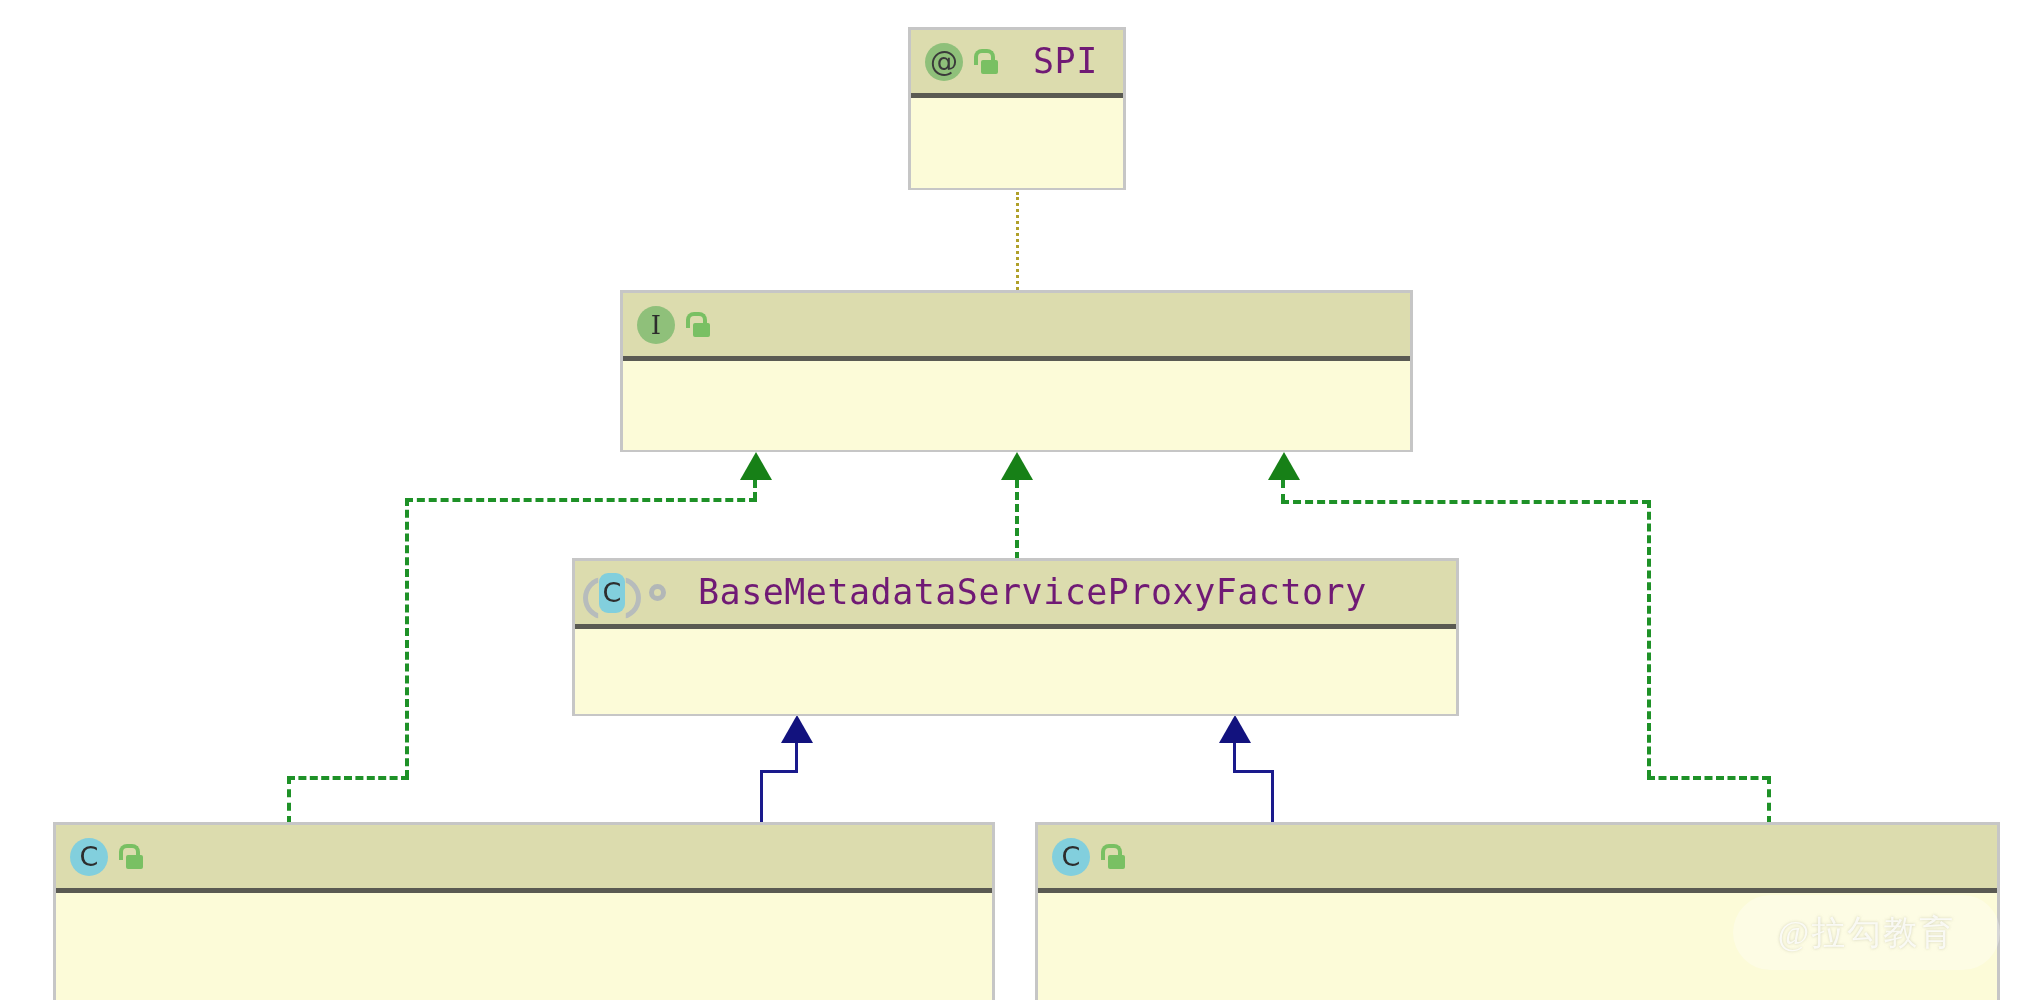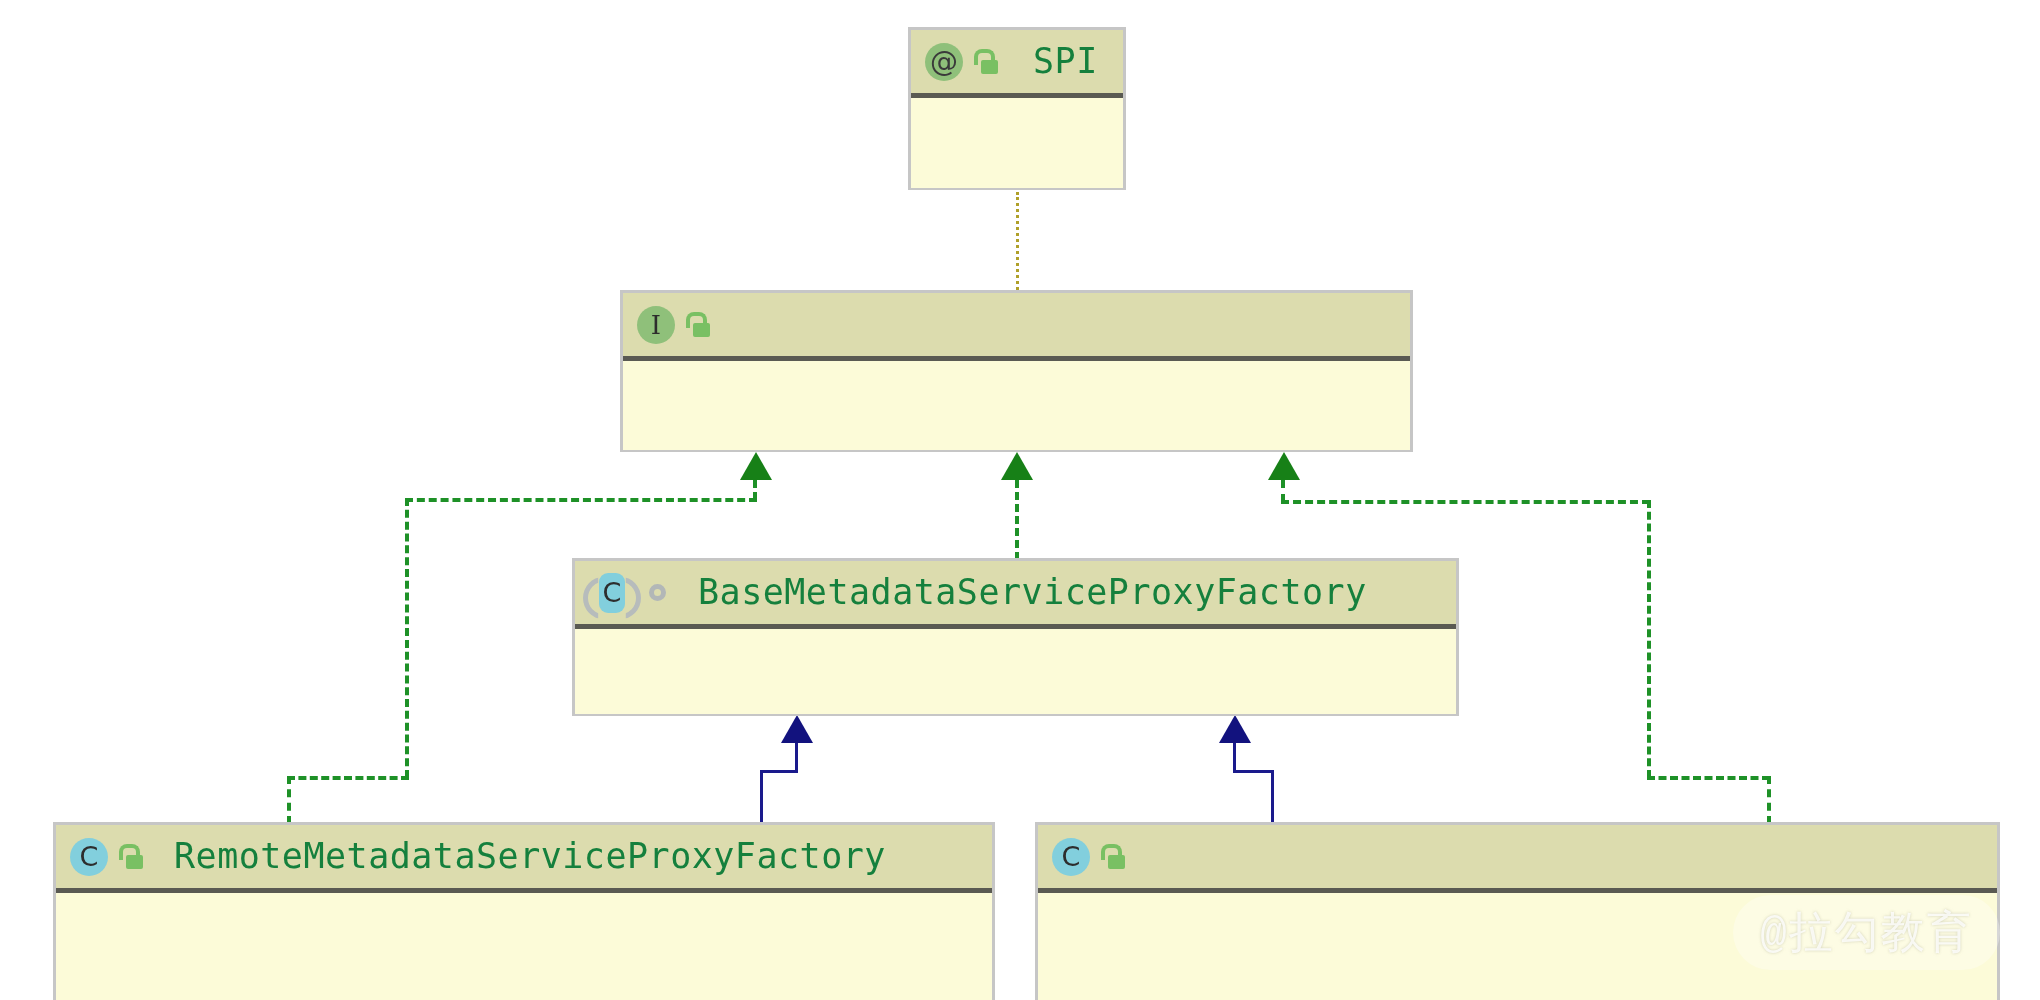--- a/index.html
+++ b/index.html
@@ -32,21 +32,21 @@
     height: 68px;
     padding: 0 14px;
     white-space: nowrap;
     overflow: hidden;
   }
   .uml-body {
     background: #fcfbd8;
   }
   .uml-title {
     font-size: 35px;
-    color: #15803d;
+    color: #701a75;
     letter-spacing: 0.5px;
     line-height: 1;
   }
 
   
   .icon-slot {
     flex: 0 0 auto;
     display: flex;
     align-items: center;
     justify-content: center;
@@ -163,22 +163,22 @@
 
   
   #watermark {
     position: absolute;
     display: flex;
     align-items: center;
     justify-content: center;
     border-radius: 40px;
     background: rgba(255,255,255,0.30);
     color: rgba(255,255,255,0.80);
-    font-family: Liberation Mono, monospace;
-    font-size: 44px;
+    font-family: Liberation Serif, serif;
+    font-size: 34px;
     letter-spacing: 2px;
     text-shadow: 0 0 3px rgba(180,180,150,0.6);
     pointer-events: none;
   }
 </style>
 </head>
 <body>
 
 <div id="canvas">
 
@@ -259,21 +259,20 @@
   <div class="uml-box" style="left:53px; top:822px; width:942px; height:190px;">
     <div class="uml-header">
       <span class="icon-slot">
         <span class="ico-class">C</span>
       </span>
       <span class="ico-lock">
         <span class="shackle"></span>
           <span class="body"></span>
       </span>
       <span class="title-gap" style="width:30px;"></span>
-      <span class="uml-title">RemoteMetadataServiceProxyFactory</span>
     </div>
     <div class="uml-body" style="height:117px;"></div>
   </div>
 
   <div class="uml-box" style="left:1035px; top:822px; width:965px; height:190px;">
     <div class="uml-header">
       <span class="icon-slot">
         <span class="ico-class">C</span>
       </span>
       <span class="ico-lock">

